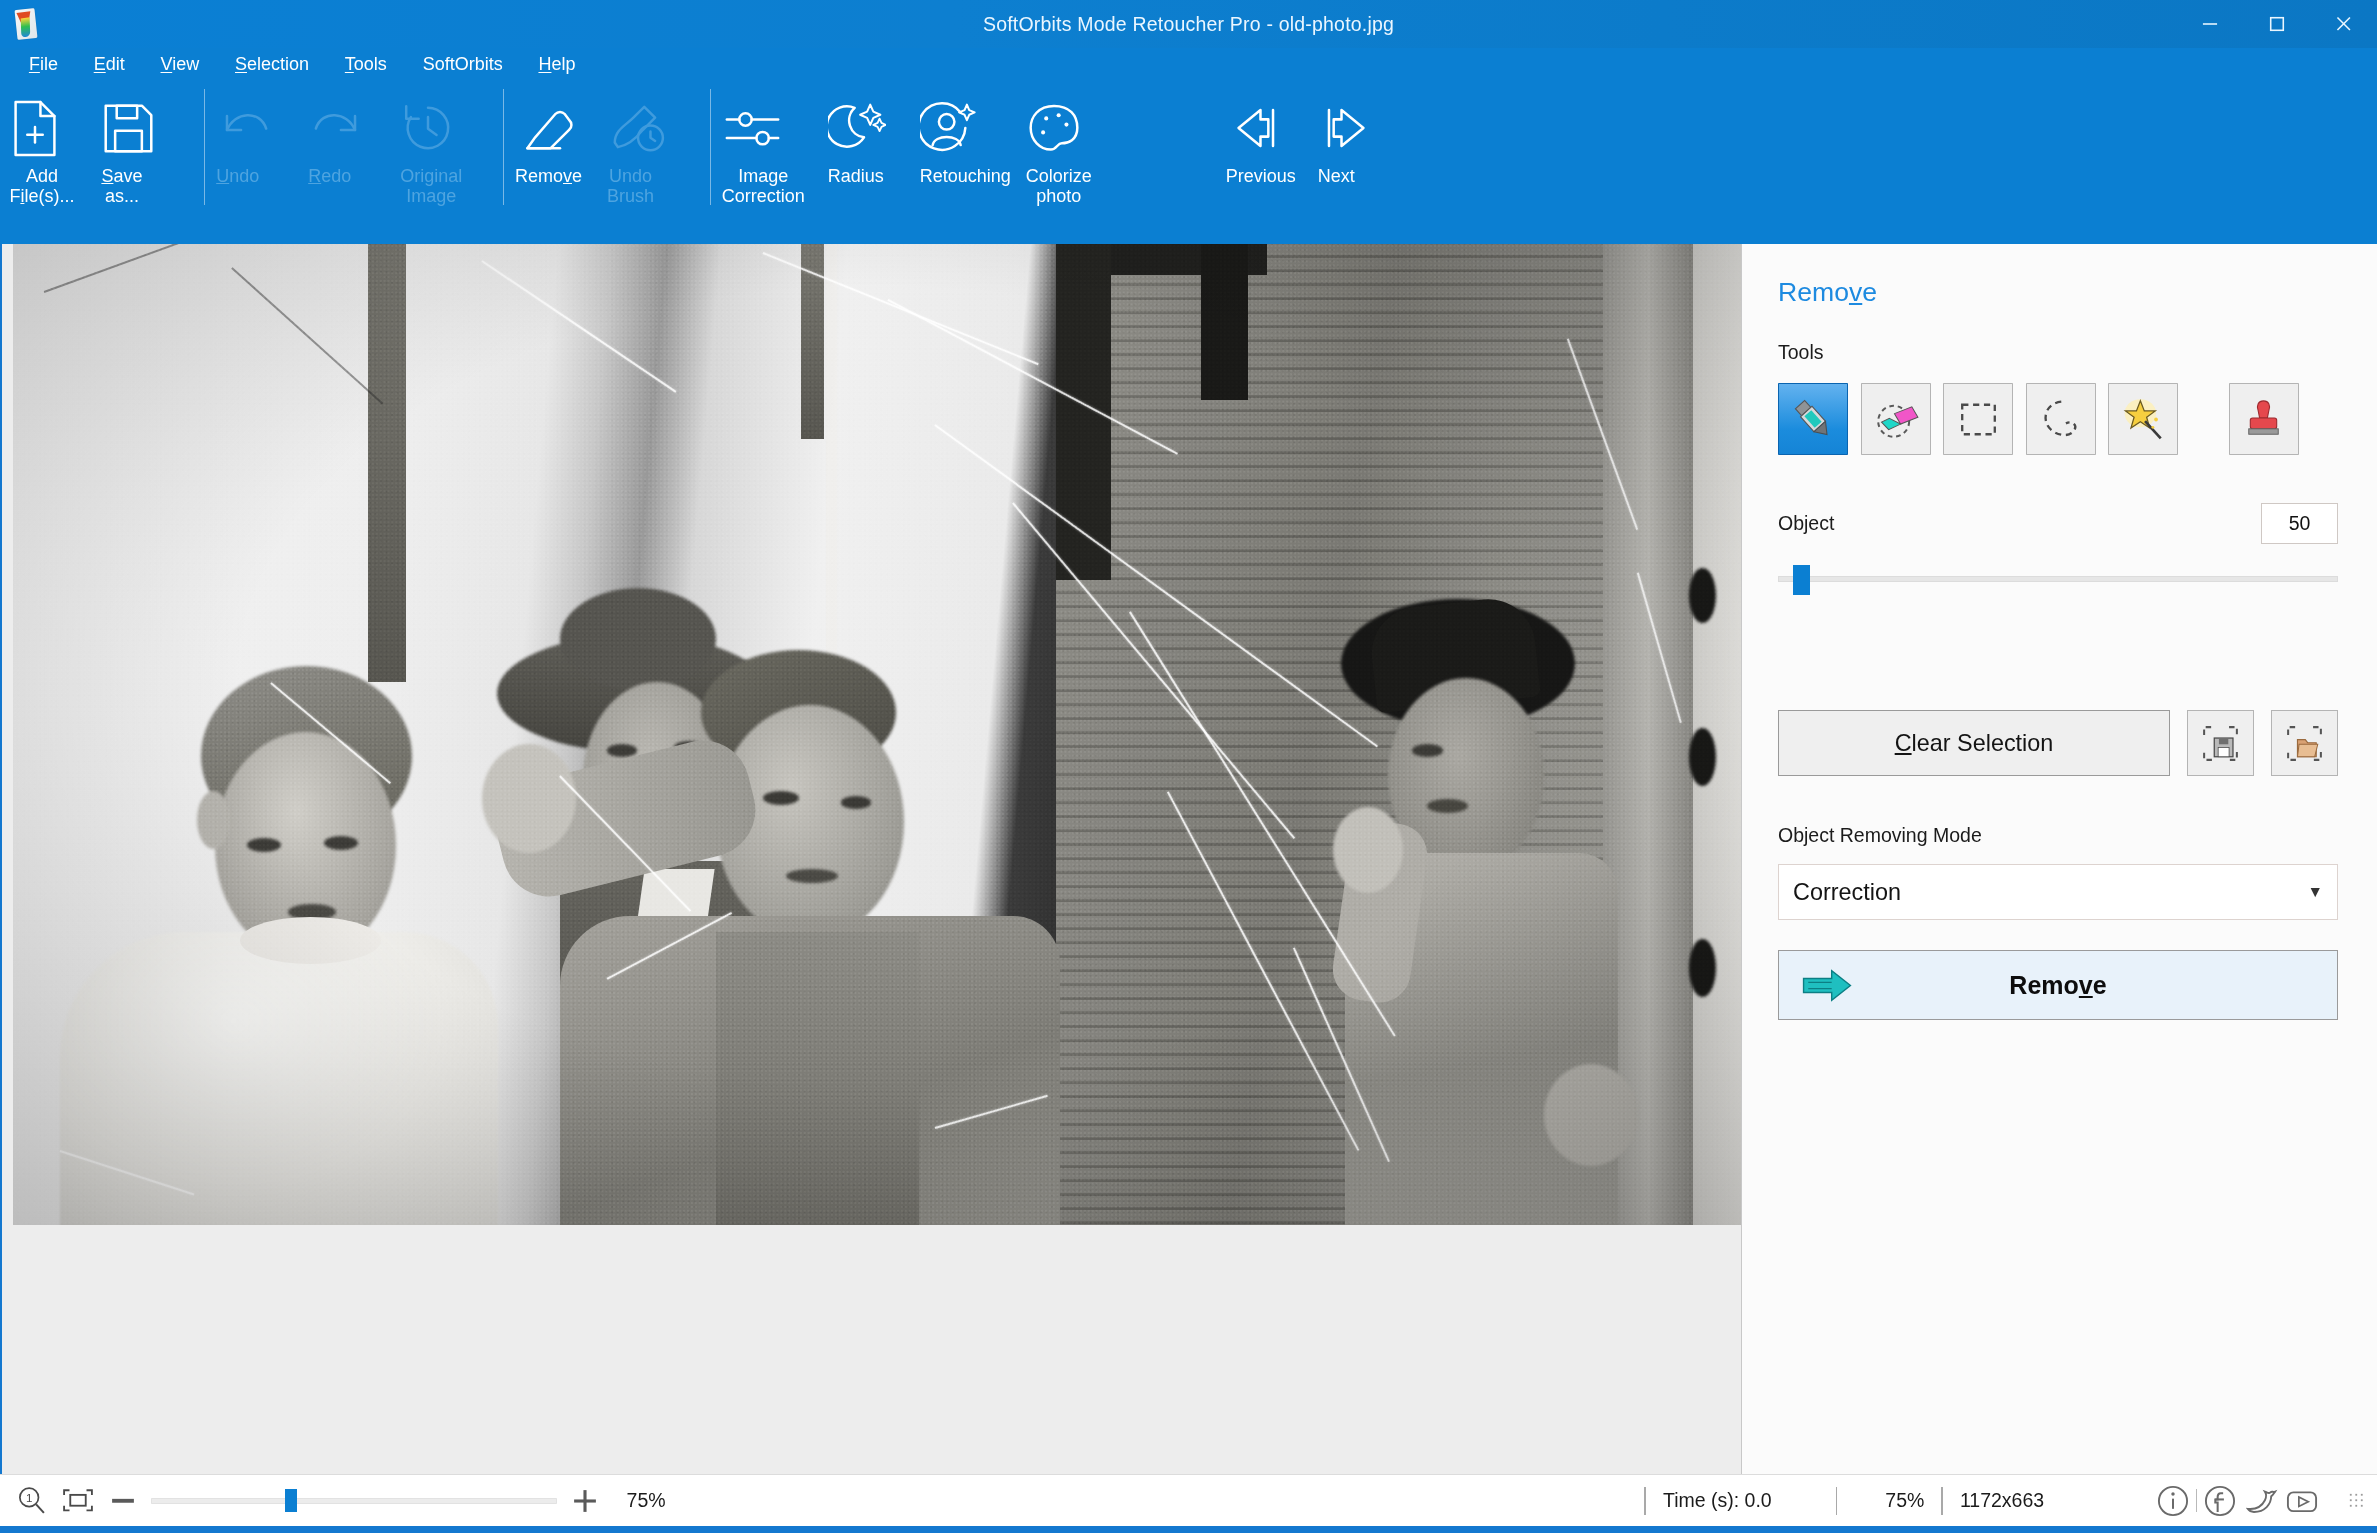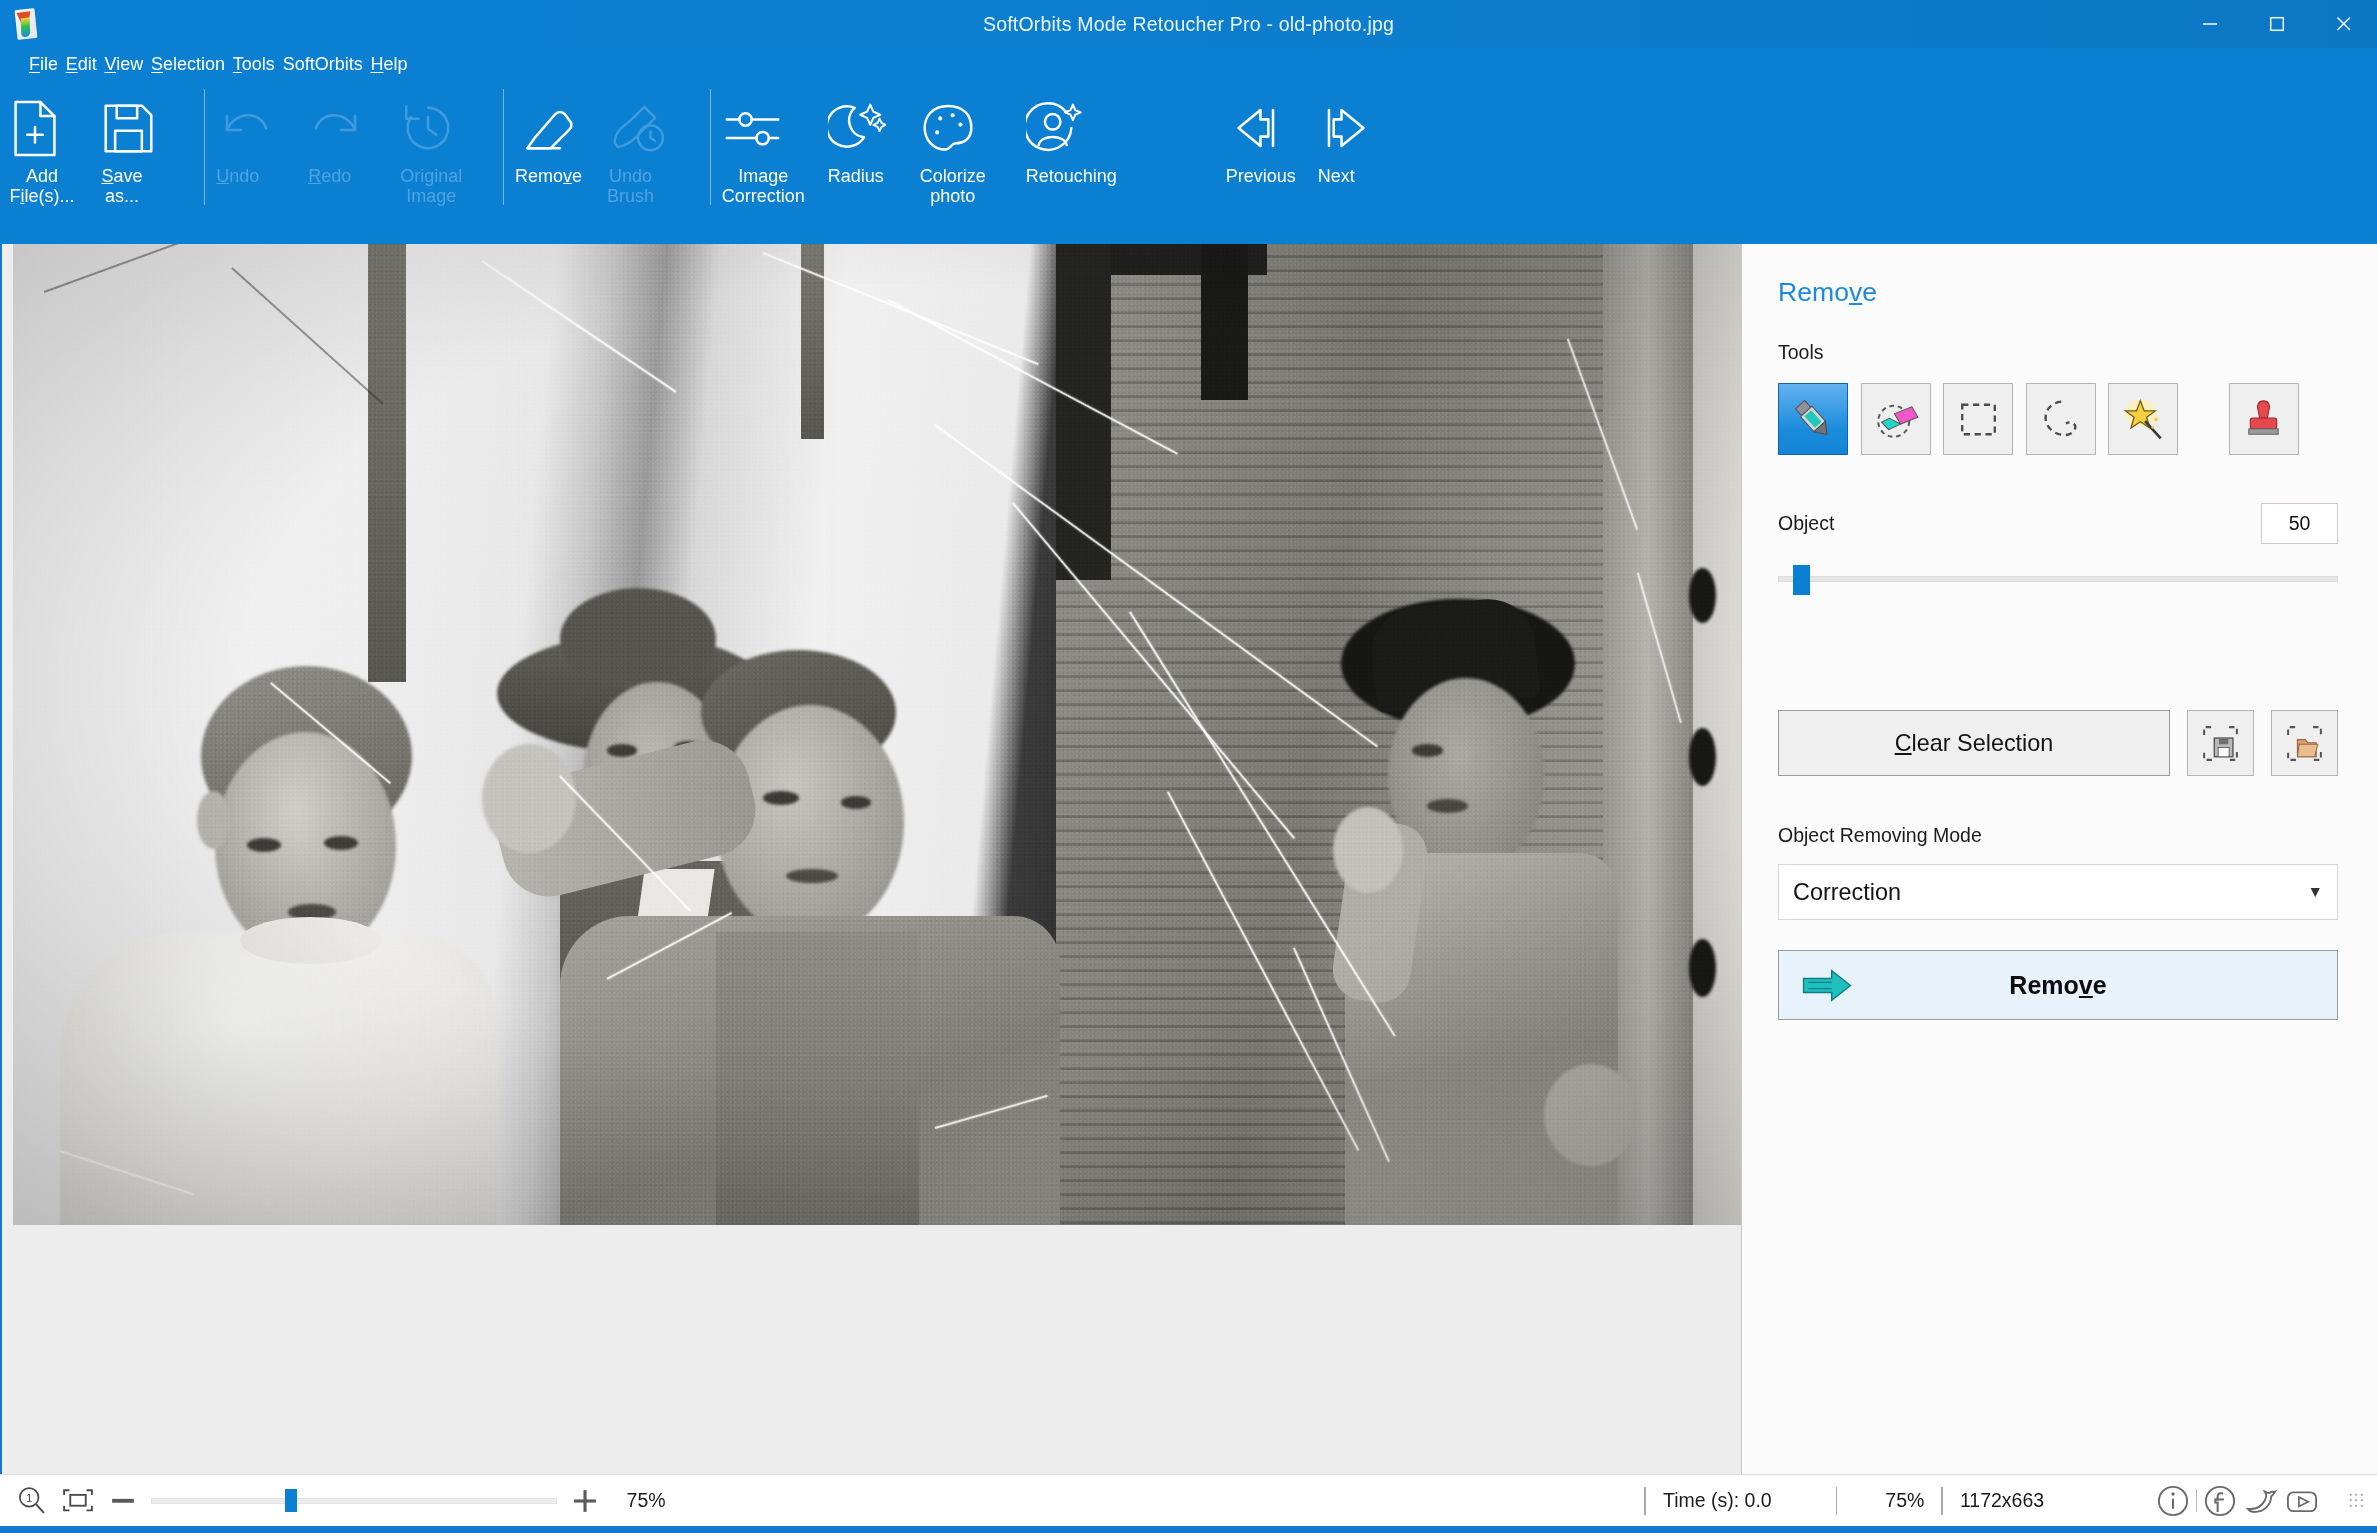--- a/index.html
+++ b/index.html
@@ -65,21 +65,21 @@
     display: flex; align-items: center; justify-content: center;
     color: #eaf6ff;
   }
   .win-btn svg { display: block; }
 
   
   .menubar {
     height: 33px; flex: 0 0 33px;
     background: #0b7fd2;
     display: flex; align-items: center;
-    padding-left: 25px; 
+    padding-left: 25px; gap: 28px;
   }
   .menu-item {
     color: #ffffff; font-size: 18px; white-space: nowrap;
     padding: 2.3px 3.9px;
   }
   .menu-item u { text-underline-offset: 1.6px; }
 
   
   .ribbon {
     height: 163px; flex: 0 0 163px;
@@ -427,41 +427,41 @@
             <path d="M54 6 l4 9 9 4 -9 4 -4 9 -4 -9 -9 -4 9 -4 Z" stroke-width="2.6"></path>
             <path d="M66 24 l2.5 5.5 5.5 2.5 -5.5 2.5 -2.5 5.5 -2.5 -5.5 -5.5 -2.5 5.5 -2.5 Z" stroke-width="2.4"></path>
           </svg>
       </div>
       <div class="rb-label">Radius</div>
     </div>
 
 
     <div class="rb-btn wide">
       <div class="rb-icon">
+        <svg width="58" height="56" viewBox="0 0 74 72">
+            <path d="M52 16 A30 30 0 1 0 58 36"></path>
+            <circle cx="34" cy="28" r="10"></circle>
+            <path d="M16 58 C18 44, 50 44, 52 58"></path>
+            <path d="M60 6 l3 7 7 3 -7 3 -3 7 -3 -7 -7 -3 7 -3 Z" stroke-width="2.6"></path>
+          </svg>
+      </div>
+      <div class="rb-label">Retouching</div>
+    </div>
+
+    <div class="rb-btn wide">
+      <div class="rb-icon">
         <svg width="56" height="55" viewBox="0 0 72 70">
             <path d="M36 6 C16 6 6 20 6 34 C6 50 18 62 32 62 C40 62 40 54 46 54 C54 54 66 50 66 34 C66 18 56 6 36 6 Z"></path>
             <circle cx="26" cy="22" r="2.6" fill="#fff" stroke="none"></circle>
             <circle cx="42" cy="18" r="2.6" fill="#fff" stroke="none"></circle>
             <circle cx="52" cy="30" r="2.6" fill="#fff" stroke="none"></circle>
             <circle cx="22" cy="40" r="2.6" fill="#fff" stroke="none"></circle>
           </svg>
       </div>
       <div class="rb-label">Colorize<br>photo</div>
-    </div>
-
-    <div class="rb-btn wide">
-      <div class="rb-icon">
-        <svg width="58" height="56" viewBox="0 0 74 72">
-            <path d="M52 16 A30 30 0 1 0 58 36"></path>
-            <circle cx="34" cy="28" r="10"></circle>
-            <path d="M16 58 C18 44, 50 44, 52 58"></path>
-            <path d="M60 6 l3 7 7 3 -7 3 -3 7 -3 -7 -7 -3 7 -3 Z" stroke-width="2.6"></path>
-          </svg>
-      </div>
-      <div class="rb-label">Retouching</div>
     </div>
 
     <div class="rb-gap"></div>
 
     <div class="rb-btn">
       <div class="rb-icon">
         <svg width="58" height="52" viewBox="0 0 74 66">
             <path d="M44 10 L16 33 L44 56 V44 H54 V22 H44 Z"></path>
             <line x1="60" y1="10" x2="60" y2="56"></line>
           </svg>

